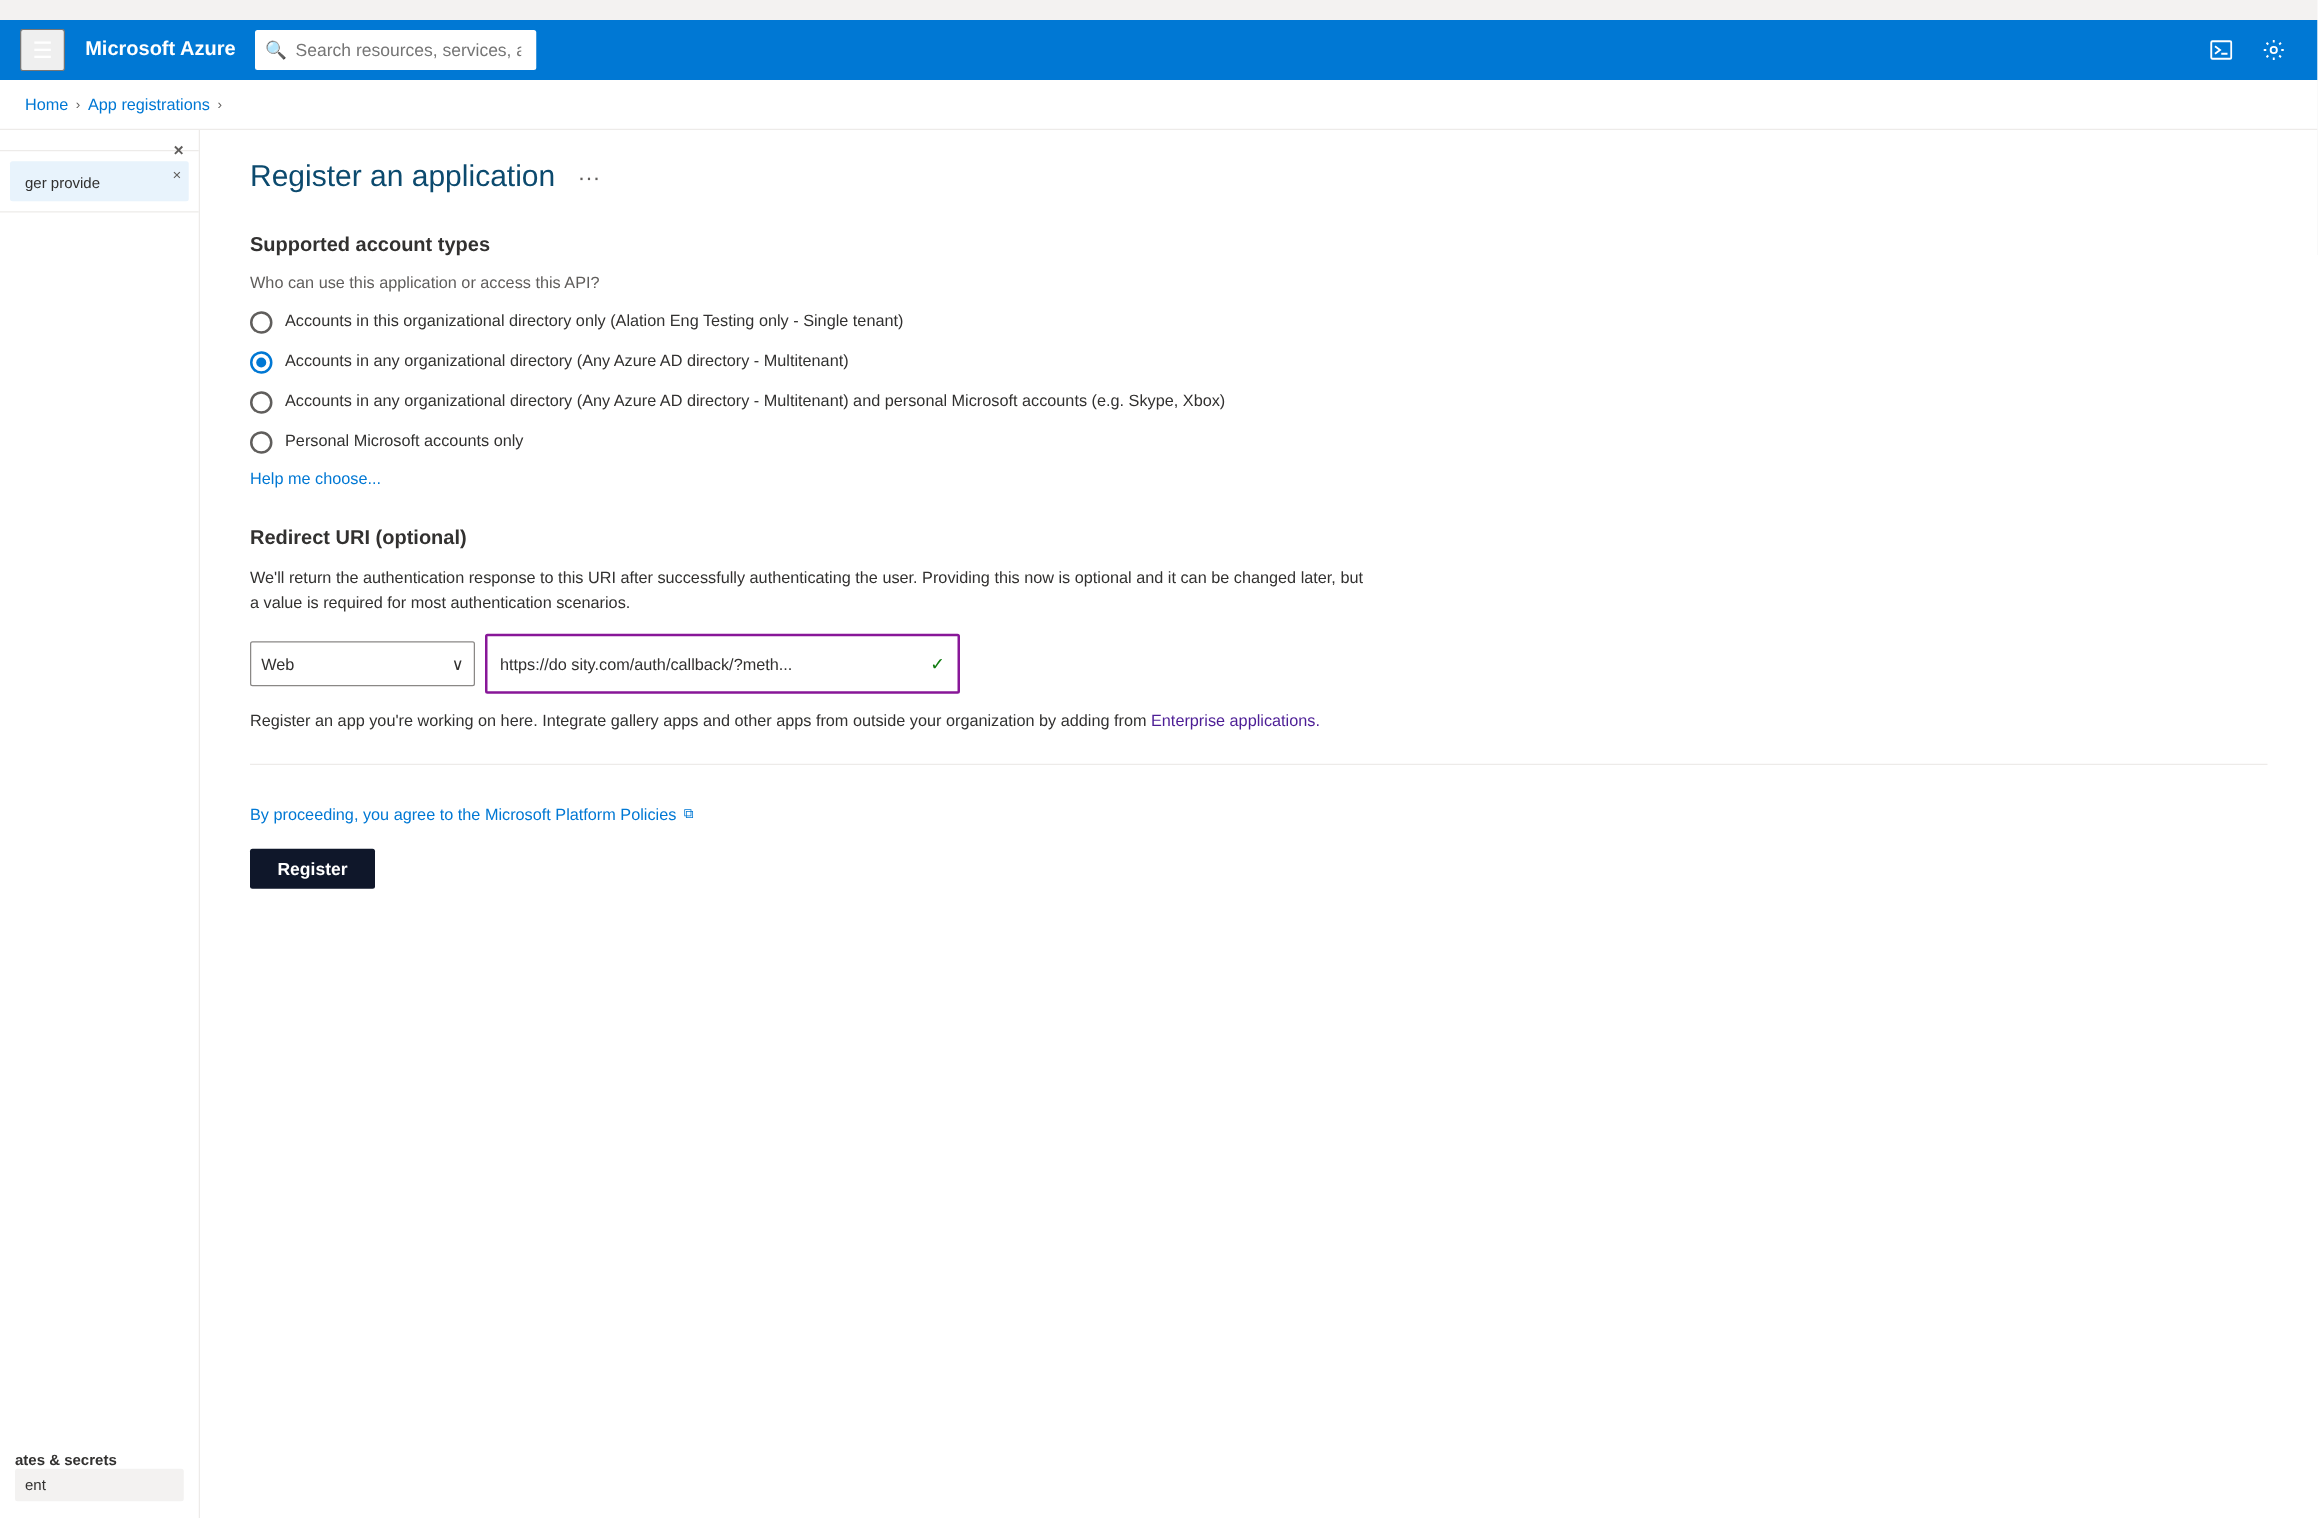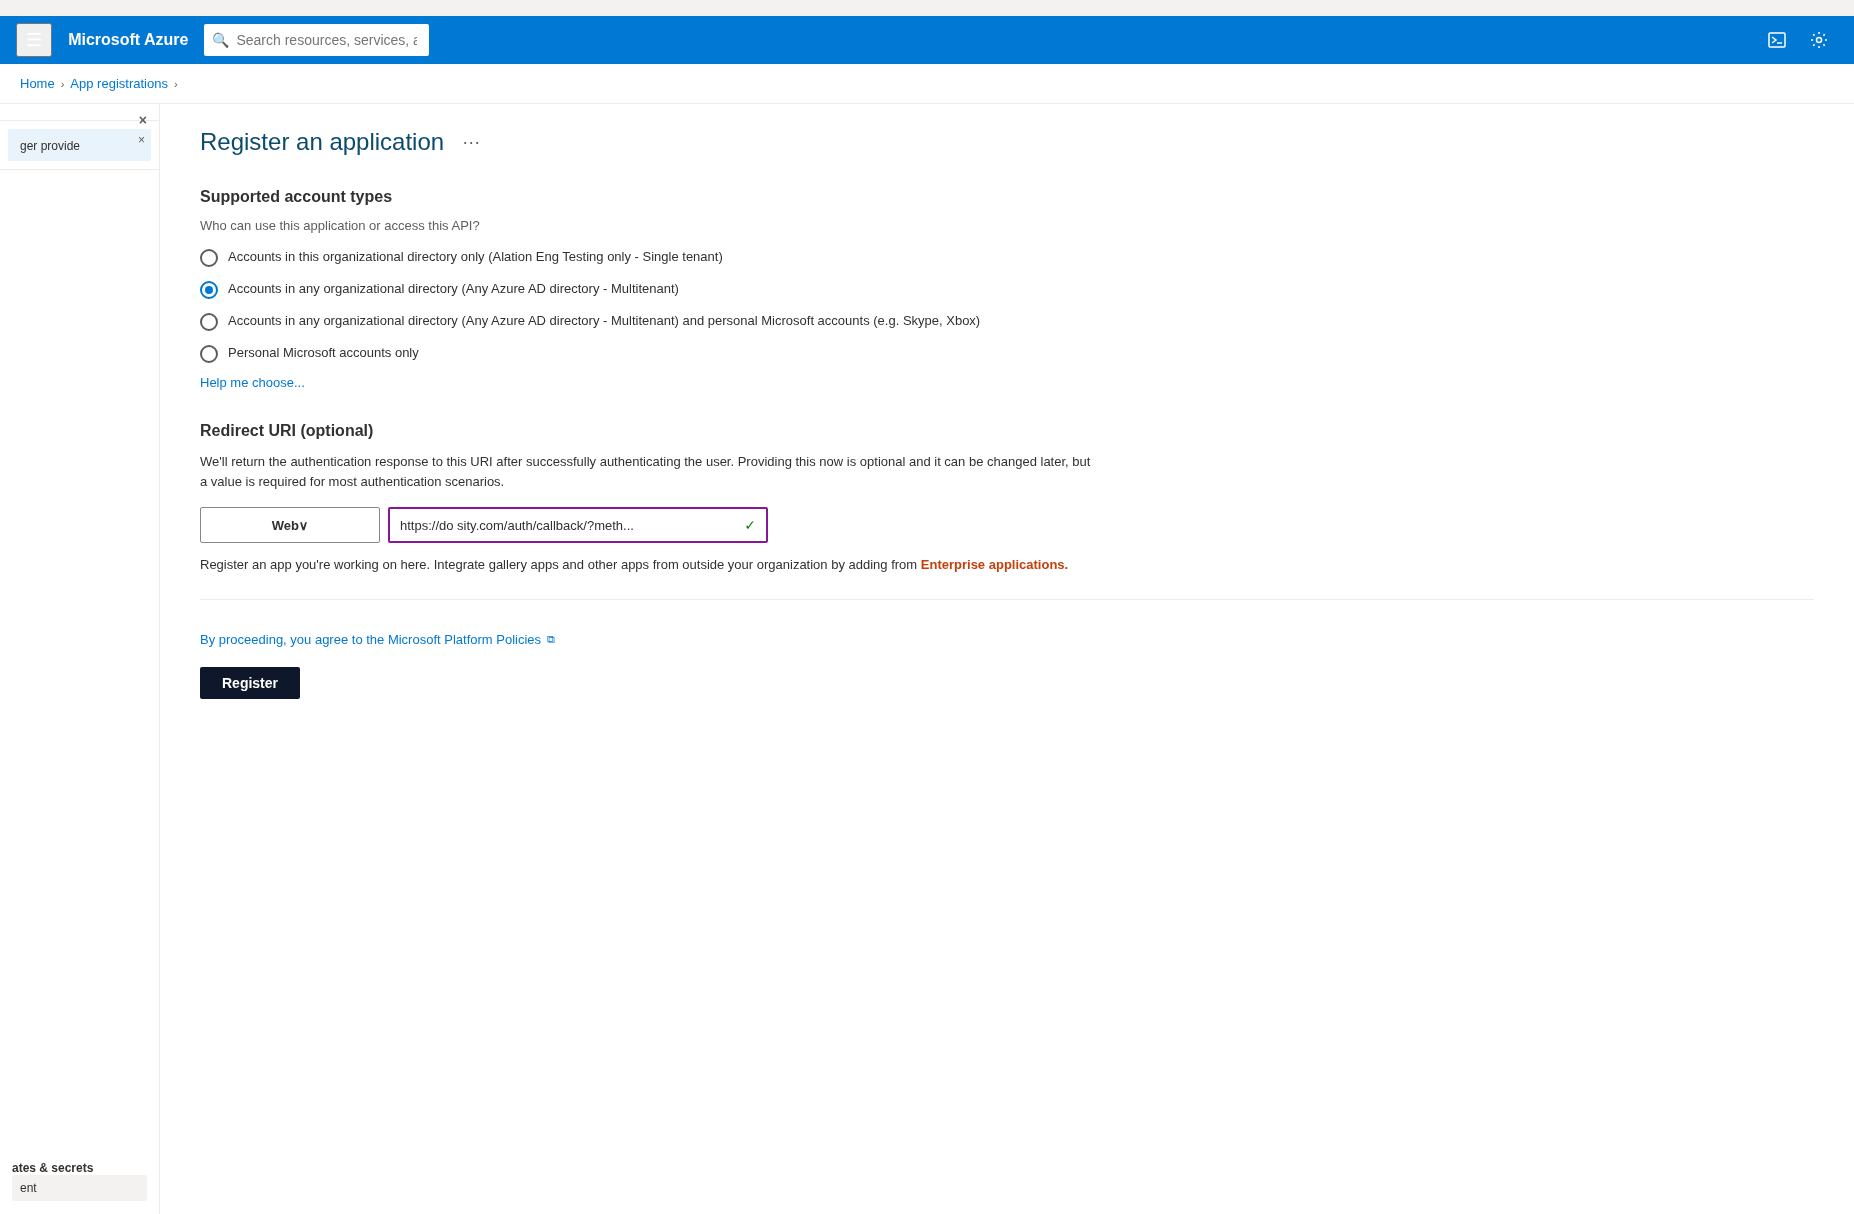--- a/index.html
+++ b/index.html
@@ -263,27 +263,26 @@
     .redirect-type-select {
       width: 180px;
       height: 36px;
       border: 1px solid #8a8886;
       border-radius: 2px;
       padding: 0 8px;
       font-size: 13px;
       background: white;
       display: flex;
       align-items: center;
-      justify-content: center;
-      cursor: pointer;
-      font-weight: bold;
+      justify-content: space-between;
+      cursor: pointer;
     }
     .redirect-uri-input {
       width: 380px;
-      height: 36px;
+      height: 48px;
       border: 2px solid #881798;
       border-radius: 2px;
       padding: 0 10px;
       font-size: 13px;
       display: flex;
       align-items: center;
       position: relative;
       background: white;
       overflow: hidden;
     }
@@ -300,23 +299,22 @@
       margin-left: 6px;
     }
     .register-note {
       font-size: 13px;
       color: #323130;
       margin-top: 12px;
       line-height: 1.5;
       max-width: 900px;
     }
     .register-note a {
-      color: #c2410c;
+      color: #4c1d95;
       text-decoration: none;
-      font-weight: bold;
     }
 
     
     .section-divider {
       border: none;
       border-top: 1px solid #edebe9;
       margin: 24px 0;
     }
 
     

